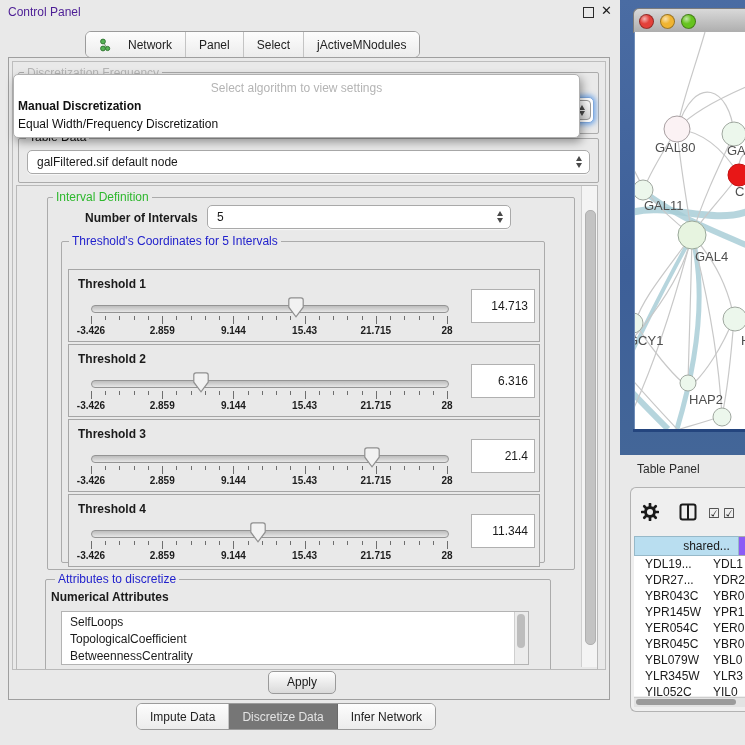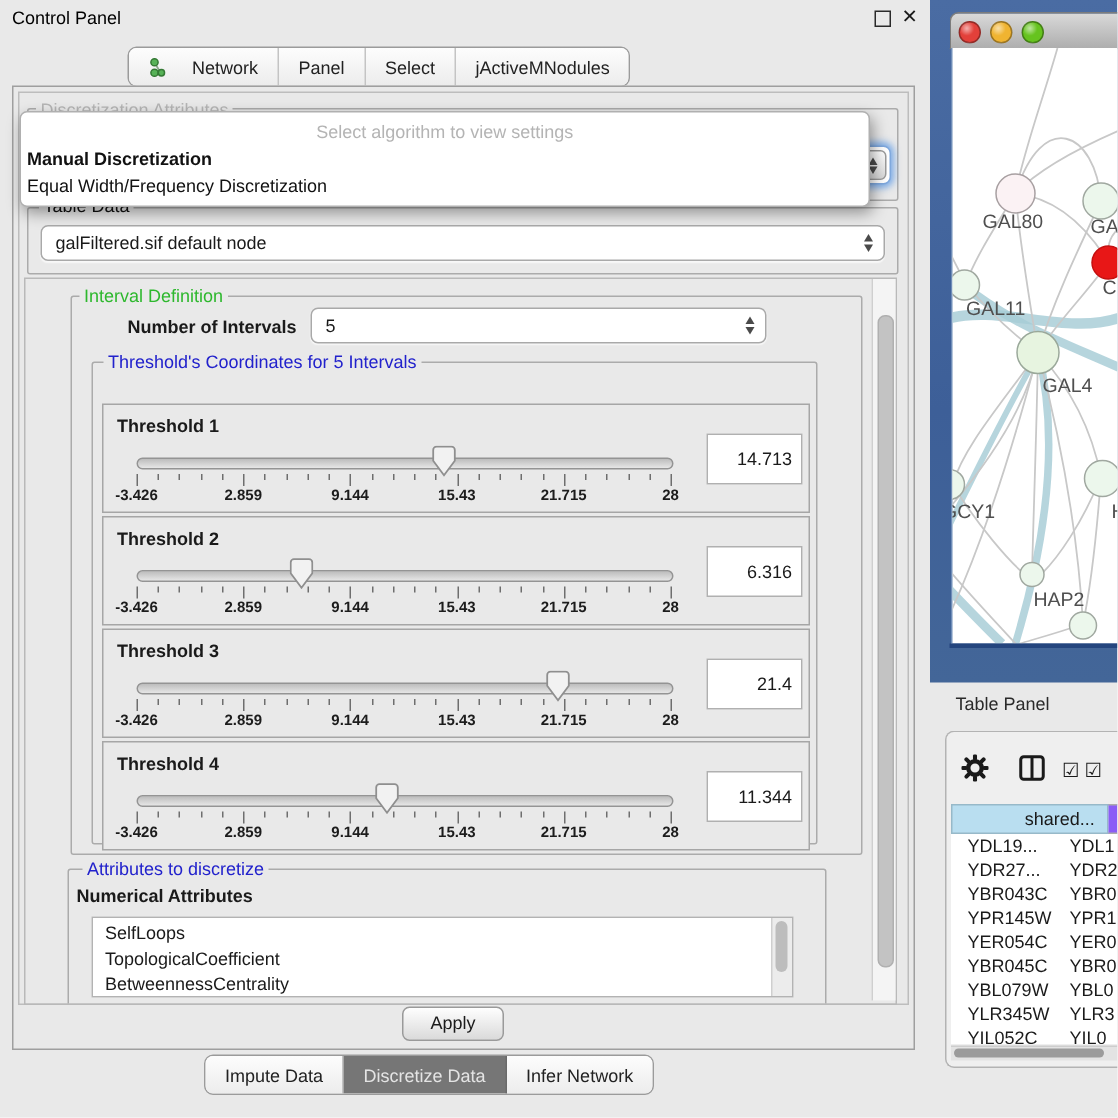--- a/index.html
+++ b/index.html
@@ -1,20 +1,20 @@
 <!DOCTYPE html>
 <html><head>
 <meta charset="utf-8">
 <style>
   html,body{margin:0;padding:0;}
   .root{position:relative;width:745px;height:745px;overflow:hidden;background:#e9e9e9;
         font-family:"Liberation Sans","DejaVu Sans",sans-serif;color:#1a1a1a;}
   .abs{position:absolute;}
   
-  .titlebar-text{left:8px;top:5px;font-size:12px;color:#000000;}
+  .titlebar-text{left:8px;top:5px;font-size:12px;color:#4c1d95;}
   .float-icon{left:583px;top:7px;width:9px;height:9px;border:1.5px solid #2a2a2a;background:transparent;}
   .close-icon{left:601px;top:3px;font-size:13px;font-weight:700;color:#1a1a1a;}
   .tabbar{display:inline-flex;align-items:stretch;border:1px solid #9b9b9b;border-radius:6px;
           background:#f7f7f7;overflow:hidden;height:25px;}
   .tab{display:flex;align-items:center;gap:17px;padding:0 13px;font-size:12px;color:#222;
        border-right:1px solid #c4c4c4;background:linear-gradient(#fdfdfd,#ececec);white-space:nowrap;text-align:right;}
   .tab:last-child{border-right:none;}
   .tab.sel{background:#767676;color:#e4e4e4;border-right:1px solid #6a6a6a;}
   .outer-panel{left:8px;top:57px;width:600px;height:641px;border:1px solid #9f9f9f;background:#e9e9e9;}
   .inner-panel{left:12px;top:61px;width:592px;height:607px;border:1px solid #bdbdbd;}
@@ -109,21 +109,21 @@
         <div class="tab">
           <span>jActiveMNodules</span>
         </div>
       </div>
   </div>
 
   <div class="abs outer-panel"></div>
   <div class="abs inner-panel"></div>
 
   <div class="abs groupbox" style="left:18px;top:72px;width:579px;height:60px;"></div>
-  <div class="abs group-title" style="left:24px;top:66px;color:#b5b5b5;">Discretization Attributes</div>
+  <div class="abs group-title" style="left:24px;top:66px;color:#b5b5b5;">Discretization Frequency</div>
   <div class="abs focus-combo">
     <div class="focus-btn">
         <div class="arr-up"></div>
         <div class="arr-dn"></div>
       </div>
   </div>
 
   <div class="abs popup">
     <div class="popup-placeholder">Select algorithm to view settings</div>
     <div id="popup-options">

